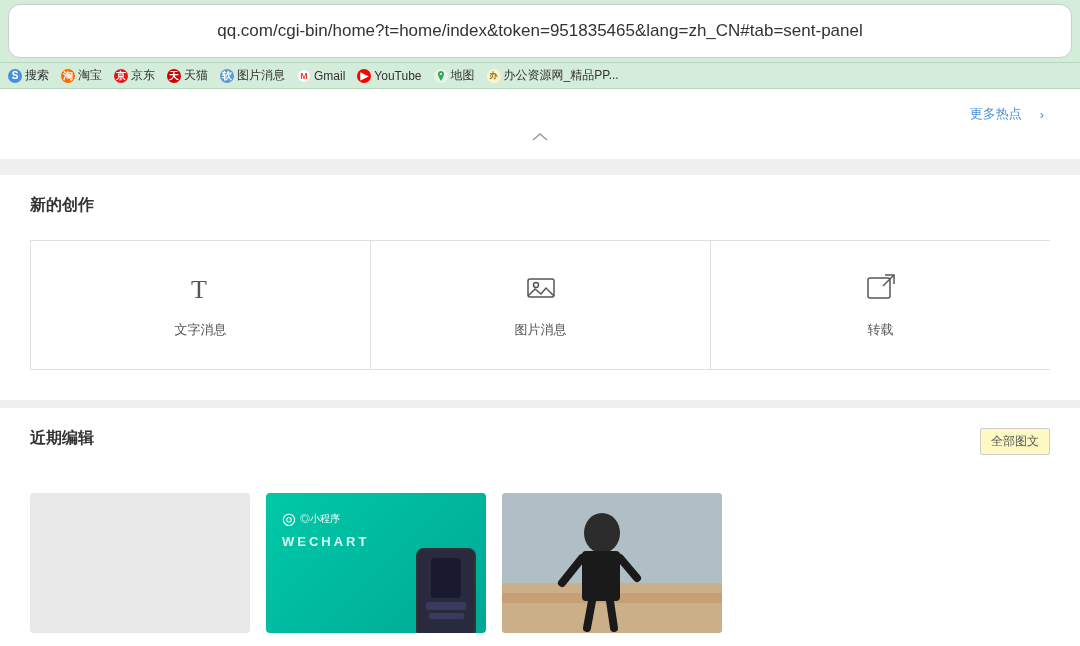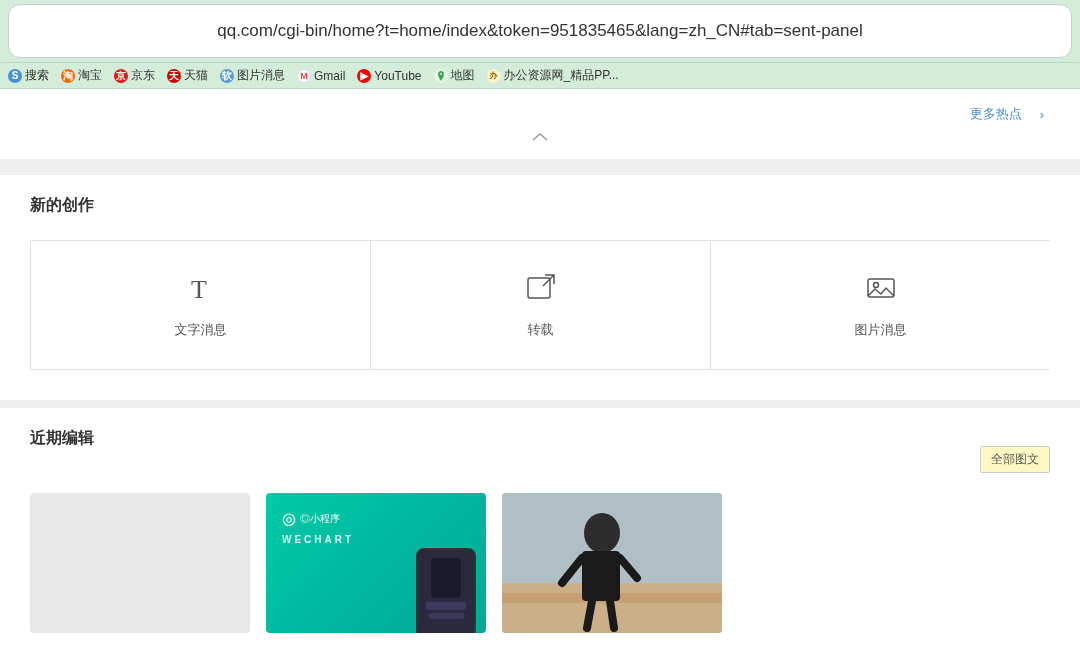--- a/index.html
+++ b/index.html
@@ -141,21 +141,21 @@
     }
 
     
     .section-recent {
       background: white;
       padding: 20px 30px;
     }
     .section-header {
       display: flex;
       justify-content: space-between;
-      align-items: flex-end;
+      align-items: flex-start;
       margin-bottom: 20px;
     }
     .view-all-btn {
       border: 1px solid #ccc;
       padding: 4px 10px;
       font-size: 12px;
       color: #555;
       cursor: pointer;
       background: #fef9c3;
       border-radius: 2px;
@@ -305,57 +305,57 @@
           </svg>
         </div>
         <span class="creation-label">文字消息</span>
       </div>
 
 
 
       <div class="creation-item">
         <div class="creation-icon">
           <svg class="svg-icon" viewBox="0 0 32 32">
+            <rect x="3" y="7" width="26" height="18" rx="2" stroke="#555" stroke-width="1.5" fill="none"></rect>
+            <circle cx="11" cy="13" r="2.5" stroke="#555" stroke-width="1.5" fill="none"></circle>
+            <polyline points="3,24 10,17 16,22 21,16 29,24" stroke="#555" stroke-width="1.5" fill="none"></polyline>
+          </svg>
+        </div>
+        <span class="creation-label">图片消息</span>
+      </div>
+
+      <div class="creation-item">
+        <div class="creation-icon">
+          <svg class="svg-icon" viewBox="0 0 32 32">
             <rect x="3" y="6" width="22" height="20" rx="2" stroke="#555" stroke-width="1.5" fill="none"></rect>
             <path d="M20 3 L29 3 L29 12" stroke="#555" stroke-width="1.5" fill="none"></path>
             <line x1="29" y1="3" x2="18" y2="14" stroke="#555" stroke-width="1.5"></line>
           </svg>
         </div>
         <span class="creation-label">转载</span>
-      </div>
-
-      <div class="creation-item">
-        <div class="creation-icon">
-          <svg class="svg-icon" viewBox="0 0 32 32">
-            <rect x="3" y="7" width="26" height="18" rx="2" stroke="#555" stroke-width="1.5" fill="none"></rect>
-            <circle cx="11" cy="13" r="2.5" stroke="#555" stroke-width="1.5" fill="none"></circle>
-            <polyline points="3,24 10,17 16,22 21,16 29,24" stroke="#555" stroke-width="1.5" fill="none"></polyline>
-          </svg>
-        </div>
-        <span class="creation-label">图片消息</span>
       </div>
 
     </div>
   </div>
 
   <div class="section-recent">
     <div class="section-header">
       <div class="section-title">近期编辑</div>
       <button class="view-all-btn">全部图文</button>
     </div>
     <div class="recent-grid">
 
       <div class="recent-item-blank"></div>
 
       <div class="recent-item-teal">
         <div style="display:flex; align-items:center; gap:4px; margin-bottom:4px;">
           <span style="color:white; font-size:16px;">◎</span>
           <span style="color:white; font-size:10px; font-weight:normal;">◎小程序</span>
         </div>
-        <div style="color:rgba(255,255,255,0.85); font-size:10px; letter-spacing:3px; font-weight:bold; margin-top:2px;">WECHART</div>
+        <div style="color:rgba(255,255,255,0.85); font-size:13px; letter-spacing:3px; font-weight:bold; margin-top:2px;">WECHART</div>
         <div class="phone-mockup">
           <div style="background:#2a2a3e; width:100%; height:100%; border-radius:6px; display:flex; flex-direction:column; align-items:center; padding-top:8px;">
             <div style="width:30px; height:40px; background:#1a1a2e; border-radius:4px; margin-bottom:4px;"></div>
             <div style="width:40px; height:8px; background:#3a3a5e; border-radius:2px; margin-bottom:3px;"></div>
             <div style="width:35px; height:6px; background:#3a3a5e; border-radius:2px;"></div>
           </div>
         </div>
       </div>
 
       <div class="recent-item-photo">

